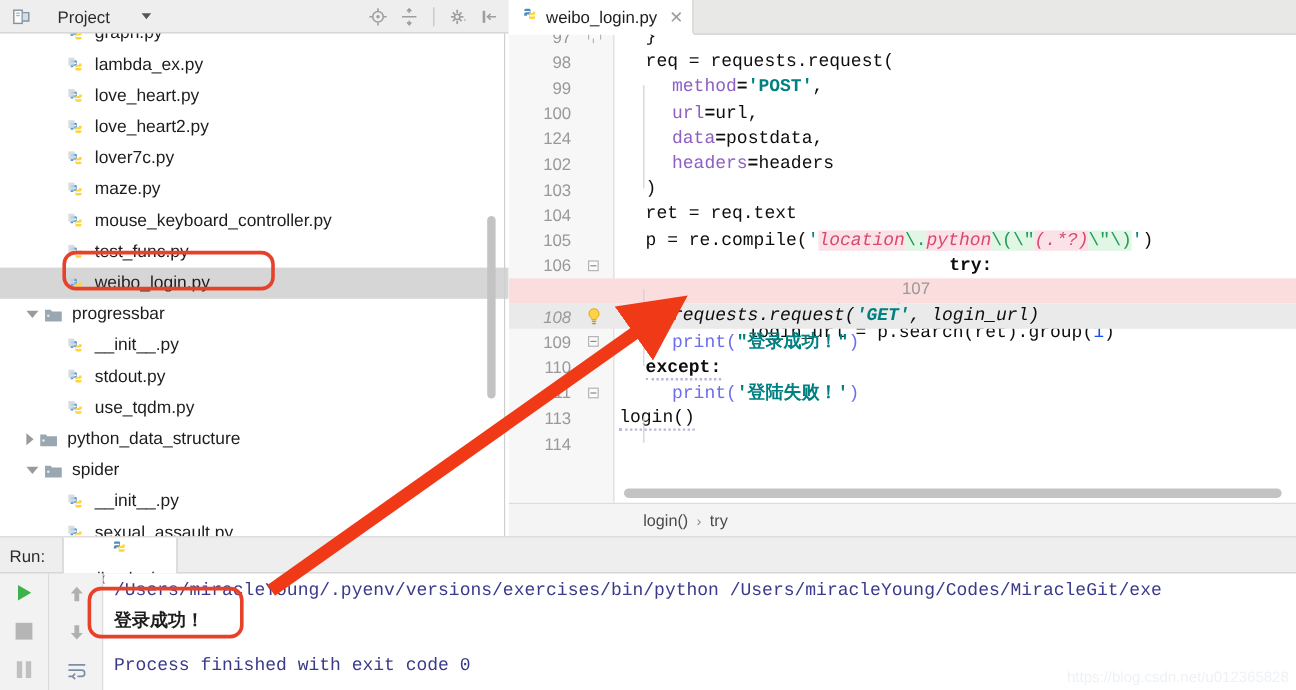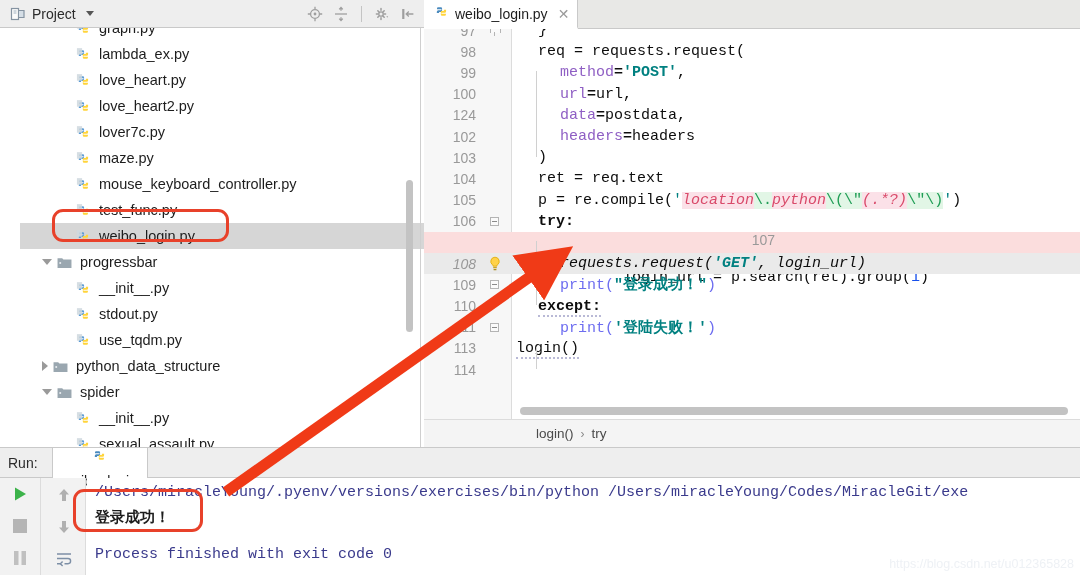--- a/index.html
+++ b/index.html
@@ -16,37 +16,37 @@
   .proj-panel {
     position: absolute; left: 0; top: 0; width: 424px; height: 447px;
     background: #ffffff;
   }
   .proj-header {
     position: absolute; left: 0; top: 0; width: 424px; height: 28px;
     background: #eeeeee;
     border-bottom: 1px solid #c9c9c9;
     display: flex; align-items: center;
   }
-  .proj-title-wrap { display: flex; align-items: center; gap: 6px; padding-left: 10px; text-align: center; }
+  .proj-title-wrap { display: flex; align-items: center; gap: 22px; padding-left: 10px; text-align: center; }
   .proj-title { font-size: 14px; color: #2b2b2b; }
   .proj-caret {
     width: 0; height: 0; margin-left: 4px;
     border-left: 4px solid transparent; border-right: 4px solid transparent;
     border-top: 5px solid #555;
   }
   .proj-tools {
     position: absolute; right: 8px; top: 0; height: 28px;
     display: flex; align-items: center; gap: 10px;
   }
   .tool-ico { width: 16px; height: 16px; display: block; opacity: .62; }
   .tool-sep { width: 1px; height: 16px; background: #c4c4c4; margin: 0 2px; }
 
   .tree {
     position: absolute; left: 0; top: 28px; width: 424px; height: 419px;
-    overflow: hidden; background: #ffffff; padding-left: 20px;
+    overflow: hidden; background: #ffffff;
   }
   .row {
     position: relative; height: 26px; display: flex; align-items: center;
     font-size: 14.5px; color: #1d1d1d; white-space: nowrap;
   }
   .row.sel { background: #d6d6d6; }
   .row .arrow {
     width: 0; height: 0; margin-right: 5px; flex: 0 0 auto;
     border-left: 5px solid transparent; border-right: 5px solid transparent;
     border-top: 6px solid #9a9a9a;
@@ -543,21 +543,21 @@
           <div class="cline">
             <span class="lnum">105</span>
             <span class="gmark"></span>
             <span class="ctext" style="padding-left: 26px;">p = re.compile(<span class="re-q">'</span><span class="re-lit">location</span><span class="re-esc">\.</span><span class="re-lit">python</span><span class="re-esc">\(\"</span><span class="re-lit">(.*?)</span><span class="re-esc">\"\)</span><span class="re-q">'</span>)</span>
           </div>
           <div class="cline">
             <span class="lnum">106</span>
             <span class="gmark">
               <span class="fold"></span>
             </span>
-            <span class="ctext" style="padding-left: 26px;"><span class="kw">try:</span></span>
+            <span class="ctext" style="padding-left: 26px; text-align: center;"><span class="kw">try:</span></span>
           </div>
           <div class="cline hl-pink">
             <span class="lnum">107</span>
             <span class="gmark">
               <span class="bp"></span>
             </span>
             <span class="ctext" style="padding-left: 48px;">login_url = p.search(ret).group(<span class="num">1</span>)</span>
           </div>
           <div class="cline hl-gray">
             <span class="lnum">108</span>

